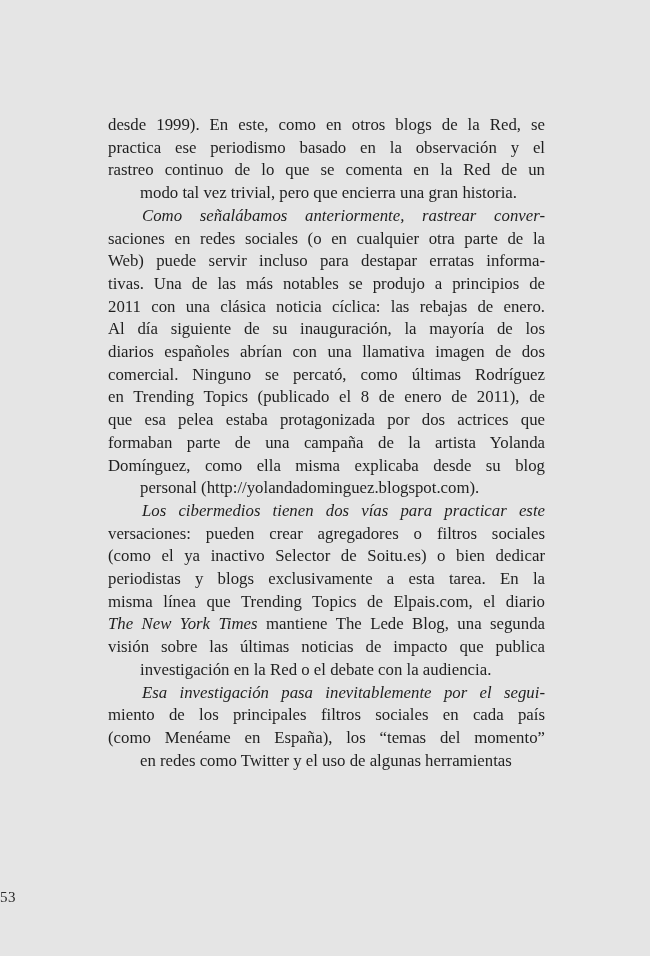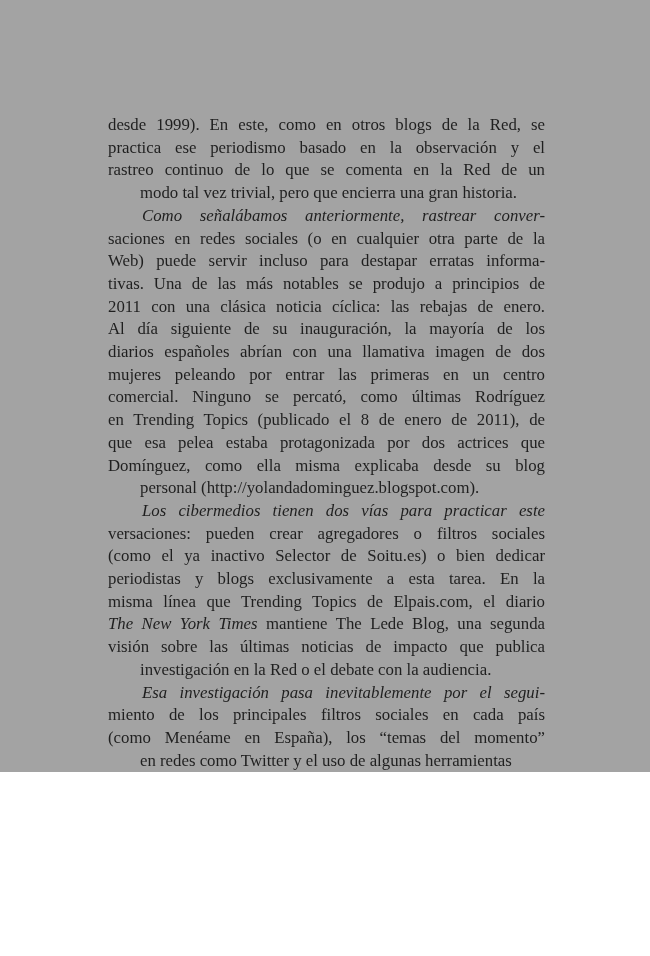--- a/index.html
+++ b/index.html
@@ -8,22 +8,22 @@
   }
   body {
     width: 650px;
     height: 956px;
     background: #ffffff;
     font-family: "Liberation Serif", serif;
   }
   .book-page {
     position: relative;
     width: 650px;
-    height: 772px;
-    background: #a3a3a3;
+    height: 956px;
+    background: #e5e5e5;
     color: #1f1f1f;
     overflow: hidden;
   }
   .text-block {
     position: absolute;
     left: 108px;
     top: 114px;
     width: 437px;
   }
   .paragraph {
@@ -72,24 +72,24 @@
         <div class="line last"><span>modo tal vez trivial, pero que encierra una gran historia.</span></div>
       </div>
       <div class="paragraph">
         <div class="line indent"><span>Como señalábamos anteriormente, rastrear conver-</span></div>
         <div class="line"><span>saciones en redes sociales (o en cualquier otra parte de la</span></div>
         <div class="line"><span>Web) puede servir incluso para destapar erratas informa-</span></div>
         <div class="line"><span>tivas. Una de las más notables se produjo a principios de</span></div>
         <div class="line"><span>2011 con una clásica noticia cíclica: las rebajas de enero.</span></div>
         <div class="line"><span>Al día siguiente de su inauguración, la mayoría de los</span></div>
         <div class="line"><span>diarios españoles abrían con una llamativa imagen de dos</span></div>
-        <div class="line"><span>mujeres peleando por entrar las primeras en un centro</span></div>
         <div class="line"><span>comercial. Ninguno se percató, como últimas Rodríguez</span></div>
         <div class="line"><span>en Trending Topics (publicado el 8 de enero de 2011), de</span></div>
         <div class="line"><span>que esa pelea estaba protagonizada por dos actrices que</span></div>
+        <div class="line"><span>formaban parte de una campaña de la artista Yolanda</span></div>
         <div class="line"><span>Domínguez, como ella misma explicaba desde su blog</span></div>
         <div class="line last"><span>personal (http://yolandadominguez.blogspot.com).</span></div>
       </div>
       <div class="paragraph">
         <div class="line indent"><span>Los cibermedios tienen dos vías para practicar este</span></div>
         <div class="line"><span>versaciones: pueden crear agregadores o filtros sociales</span></div>
         <div class="line"><span>(como el ya inactivo Selector de Soitu.es) o bien dedicar</span></div>
         <div class="line"><span>periodistas y blogs exclusivamente a esta tarea. En la</span></div>
         <div class="line"><span>misma línea que Trending Topics de Elpais.com, el diario</span></div>
         <div class="line"><span class="italic">The New York Times</span><span> mantiene The Lede Blog, una segunda</span></div>

